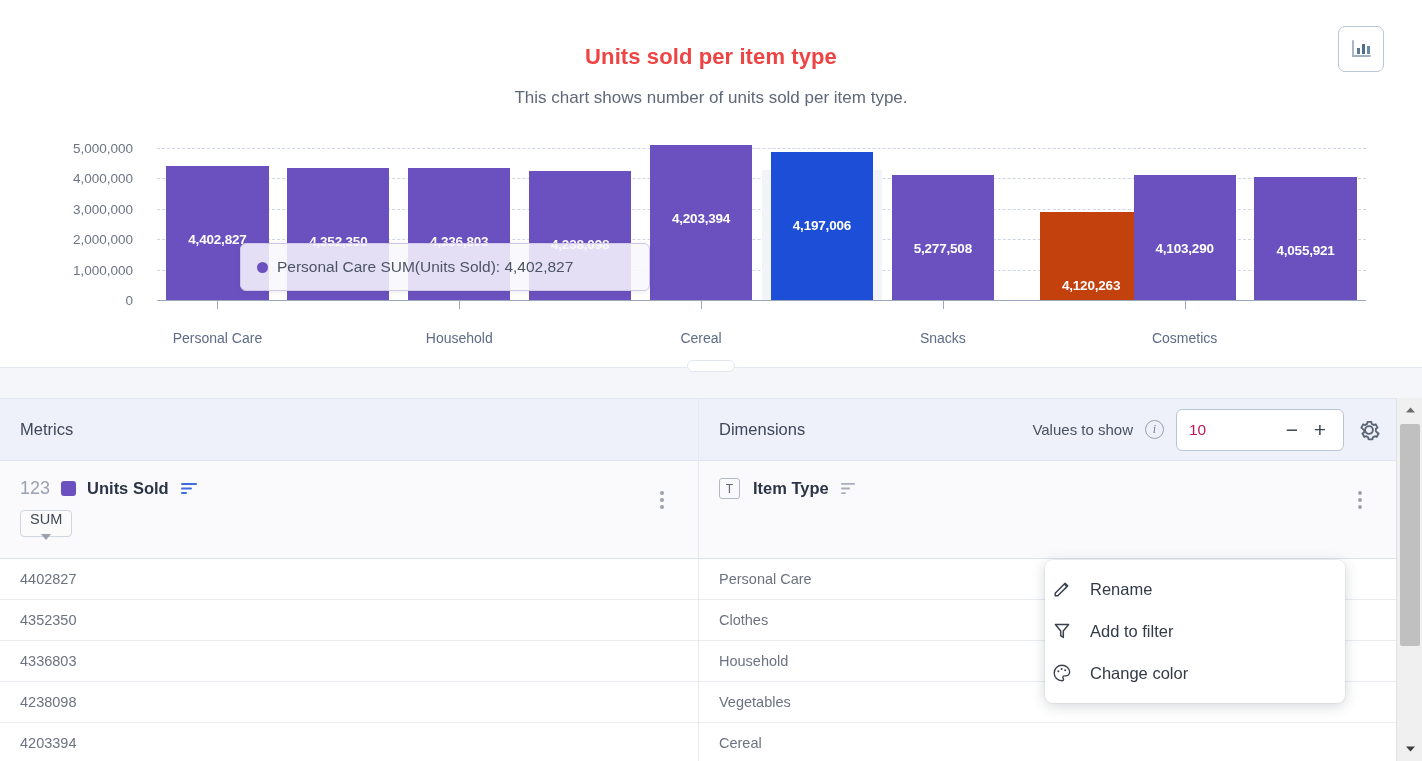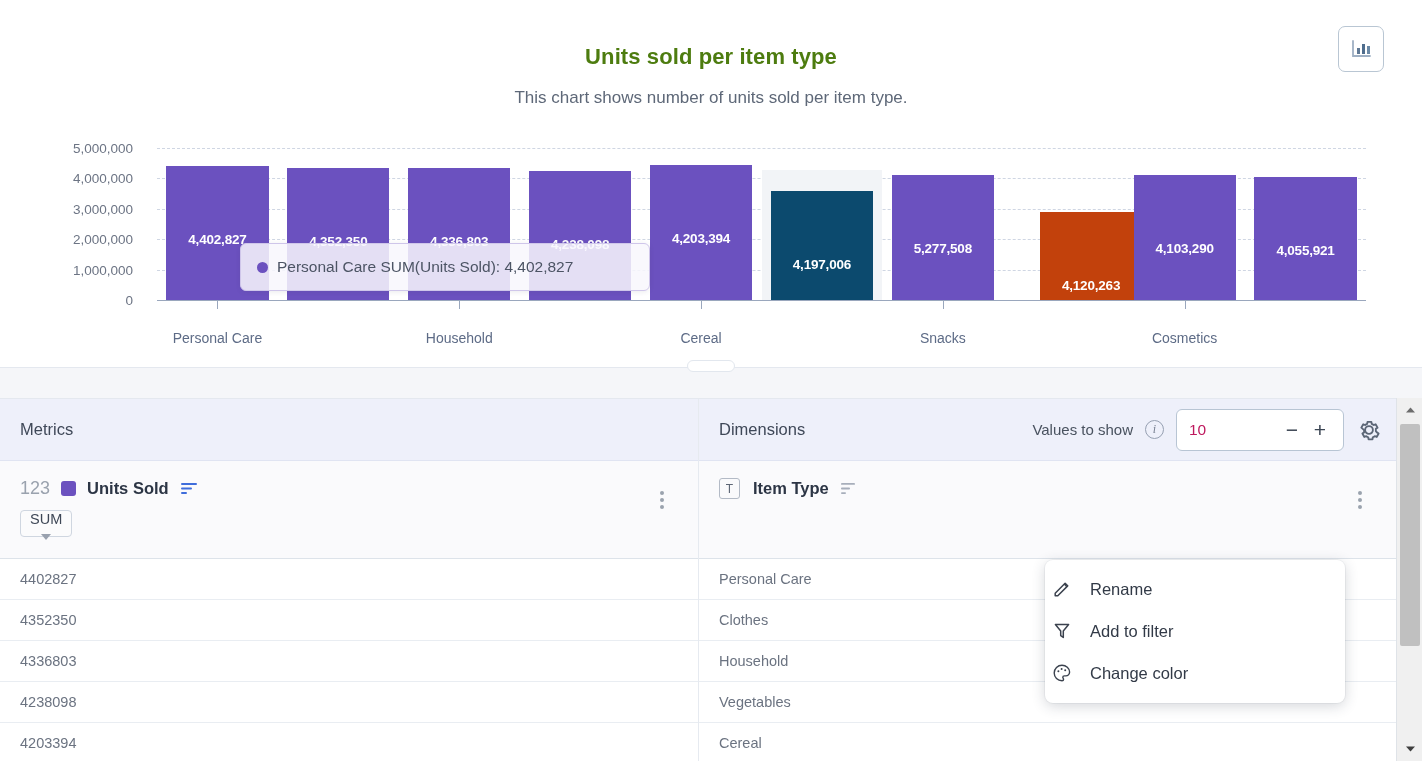--- a/index.html
+++ b/index.html
@@ -11,21 +11,21 @@
   }
   #app { position: relative; width: 1422px; height: 761px; }
 
   
   .chart-panel {
     position: absolute; left: 0; top: 0; width: 1422px; height: 368px;
     background: #ffffff; border-bottom: 1px solid #e4e8ef;
   }
   .chart-title {
     position: absolute; left: 0; top: 44px; width: 1422px;
-    text-align: center; font-size: 22px; font-weight: bold; color: #4d7c0f;
+    text-align: center; font-size: 22px; font-weight: bold; color: #ef4444;
     letter-spacing: .1px;
   }
   .chart-subtitle {
     position: absolute; left: 0; top: 88px; width: 1422px;
     text-align: center; font-size: 17px; color: #5e6878; font-weight: 400;
   }
   .chart-type-btn {
     position: absolute; right: 38px; top: 26px;
     width: 46px; height: 46px; border: 1px solid #b9c6d3; border-radius: 7px;
     background: #fff; display: flex; align-items: center; justify-content: center;
@@ -227,25 +227,25 @@
           </div>
           <div class="bar" style="left: 130.27px; width: 102.16px; height: 132.311px; background: rgb(107, 81, 191);">
             <span class="barlabel">4,352,350</span>
           </div>
           <div class="bar" style="left: 251.17px; width: 102.16px; height: 131.839px; background: rgb(107, 81, 191);">
             <span class="barlabel">4,336,803</span>
           </div>
           <div class="bar" style="left: 372.07px; width: 102.16px; height: 128.838px; background: rgb(107, 81, 191);">
             <span class="barlabel">4,238,098</span>
           </div>
-          <div class="bar" style="left: 492.97px; width: 102.16px; height: 135px; background: rgb(107, 81, 191);">
+          <div class="bar" style="left: 492.97px; width: 102.16px; height: 155px; background: rgb(107, 81, 191);">
             <span class="barlabel">4,203,394</span>
           </div>
           <div class="hovercol" style="left: 604.5px; width: 120.9px;"></div>
-          <div class="bar" style="left: 613.87px; width: 102.16px; height: 109px; background: #0c4a6e;">
+          <div class="bar" style="left: 613.87px; width: 102.16px; height: 148px; background: #1d4ed8;">
             <span class="barlabel">4,197,006</span>
           </div>
           <div class="bar" style="left: 734.77px; width: 102.16px; height: 125.333px; background: rgb(107, 81, 191);">
             <span class="barlabel">5,277,508</span>
           </div>
           <div class="bar" style="left: 883px; width: 102.16px; height: 88px; background: #c2410c;">
             <span class="barlabel">4,120,263</span>
           </div>
           <div class="bar" style="left: 976.57px; width: 102.16px; height: 124.74px; background: rgb(107, 81, 191);">
             <span class="barlabel">4,103,290</span>

